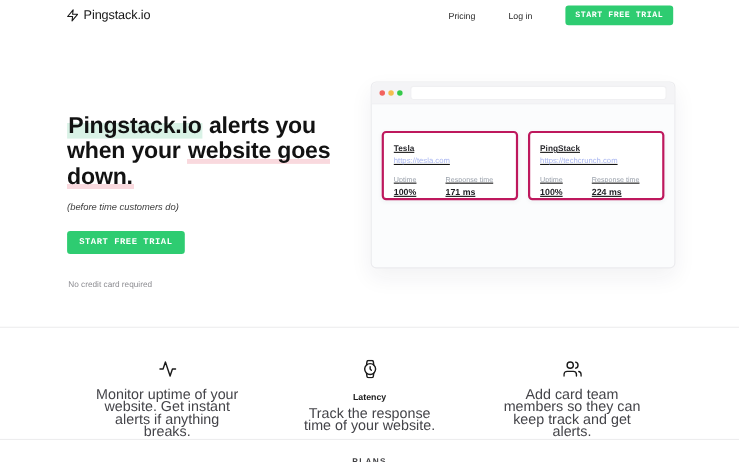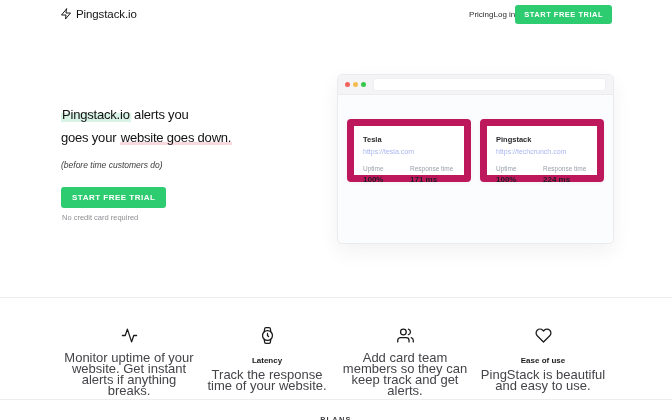--- a/index.html
+++ b/index.html
@@ -15,41 +15,41 @@
 
   
   .header {
     position: absolute; top: 0; left: 0; right: 0; height: 28px;
     display: flex; align-items: center; justify-content: space-between;
     padding: 0 60px;
   }
   .logo { display: flex; align-items: center; gap: 4px; cursor: pointer; }
   .logo svg { width: 12px; height: 12px; stroke: #1a1a1a; fill: none; stroke-width: 2; stroke-linecap: round; stroke-linejoin: round; }
   .logo-text { font-size: 11.5px; font-weight: 500; letter-spacing: -0.1px; color: #141414; }
-  .nav { display: flex; align-items: center; gap: 0; }
+  .nav { display: flex; align-items: center; gap: 30px; }
   .nav-link { font-size: 8px; color: #2b2b2b; cursor: pointer; }
   .btn-green {
     background: #2ecc71; color: #ffffff; border: none; cursor: pointer;
-    font-family: Liberation Sans, sans-serif;
+    font-family: Liberation Mono, monospace;
     font-size: 7.5px; font-weight: bold; letter-spacing: 0.5px;
     padding: 5px 9px; border-radius: 3px;
   }
 
   
   .hero-left { position: absolute; left: 61px; top: 103px; width: 285px; }
   .hero-h1 {
-    margin: 0; font-size: 13px; line-height: 23px; font-weight: 400;
+    margin: 0; font-size: 21px; line-height: 23px; font-weight: 700;
     letter-spacing: -0.2px; color: #121212;
   }
   .hl-green { background: linear-gradient(to bottom, transparent 40%, #d9f2e6 40%); padding: 0 1px; }
   .hl-pink  { background: linear-gradient(to bottom, transparent 80%, #f9d9de 80%); padding: 0 1px; }
   .hero-sub { margin-top: 11px; font-size: 8.5px; font-style: italic; color: #3d3d3d; }
   .hero-cta { margin-top: 16px; }
   .hero-cta .btn-green { font-size: 8px; padding: 6px 11px; }
-  .hero-note { margin-top: 5px; font-size: 7.5px; color: #8e8e93; padding-left: 1px; }
+  .hero-note { margin-top: 23px; font-size: 7.5px; color: #8e8e93; padding-left: 1px; }
 
   
   .browser {
     position: absolute; left: 337px; top: 74px; width: 277px; height: 170px;
     background: #fbfcfd; border: 1px solid #ebebee; border-radius: 5px;
     box-shadow: 0 8px 20px rgba(30,40,60,0.06);
   }
   .titlebar {
     height: 20px; background: #f4f4f6; border-bottom: 1px solid #ececef;
     border-radius: 5px 5px 0 0; display: flex; align-items: center; padding: 0 7px;
@@ -59,22 +59,23 @@
   .dot-red { background: #f2625e; }
   .dot-yellow { background: #f5bd4f; }
   .dot-green { background: #35c94a; }
   .addressbar {
     flex: 1; height: 13px; margin-left: 7px; background: #ffffff;
     border-radius: 3px; border: 1px solid #f0f0f2; cursor: text;
   }
   .browser-body { display: flex; gap: 9px; padding: 24px 9px 0 9px; }
   .site-card {
     width: 124px; height: 63px; background: #ffffff; border-radius: 4px;
-    border: 7px solid #be185d; box-shadow: 0 1px 4px rgba(40,50,70,0.05);
+    border: 2px solid #be185d; box-shadow: 0 1px 4px rgba(40,50,70,0.05);
     padding: 9px 9px 0 9px;
+    text-decoration: underline;
   }
   .site-name { font-size: 7.5px; font-weight: bold; color: #2a2a2e; }
   .site-url { font-size: 7px; color: #a9b6f0; margin-top: 4px; cursor: pointer; }
   .site-stats { display: flex; margin-top: 10px; }
   .stat { min-width: 47px; }
   .stat-label { font-size: 6.5px; color: #9aa1ab; }
   .stat-value { font-size: 8px; font-weight: bold; color: #1e1e22; margin-top: 3px; }
 
   
   .divider { position: absolute; left: 0; right: 0; border-top: 1px solid #ededee; }
@@ -116,21 +117,21 @@
     <div class="nav">
       <span class="nav-link">Pricing</span>
       <span class="nav-link">Log in</span>
       <button class="btn-green">START FREE TRIAL</button>
     </div>
   </div>
 
   <div class="hero-left">
     <h1 class="hero-h1">
       <span class="hl-green">Pingstack.io</span><span> alerts you</span><br>
-      <span>goes your </span><span class="hl-pink">website goes down.</span>
+      <span>when your </span><span class="hl-pink">website goes down.</span>
     </h1>
     <div class="hero-sub">(before time customers do)</div>
     <div class="hero-cta">
       <button class="btn-green">START FREE TRIAL</button>
     </div>
     <div class="hero-note">No credit card required</div>
   </div>
 
   <div class="browser">
     <div class="titlebar">
@@ -152,21 +153,21 @@
             <div class="stat-value">100%</div>
           </div>
           <div class="stat">
             <div class="stat-label">Response time</div>
             <div class="stat-value">171 ms</div>
           </div>
         </div>
       </div>
 
       <div class="site-card">
-        <div class="site-name">Pingstack</div>
+        <div class="site-name">PingStack</div>
         <div class="site-url">https://techcrunch.com</div>
         <div class="site-stats">
           <div class="stat">
             <div class="stat-label">Uptime</div>
             <div class="stat-value">100%</div>
           </div>
           <div class="stat">
             <div class="stat-label">Response time</div>
             <div class="stat-value">224 ms</div>
           </div>
@@ -206,28 +207,19 @@
         <svg viewBox="0 0 24 24">
             <path d="M17 21v-2a4 4 0 0 0-4-4H5a4 4 0 0 0-4 4v2"></path>
             <circle cx="9" cy="7" r="4"></circle>
             <path d="M23 21v-2a4 4 0 0 0-3-3.87"></path>
             <path d="M16 3.13a4 4 0 0 1 0 7.75"></path>
           </svg>
       </div>
       <div class="feature-desc">Add card team members so they can keep track and get alerts.</div>
     </div>
 
-    <div class="feature">
-      <div class="feature-icon">
-        <svg viewBox="0 0 24 24">
-            <path d="M20.84 4.61a5.5 5.5 0 0 0-7.78 0L12 5.67l-1.06-1.06a5.5 5.5 0 0 0-7.78 7.78l1.06 1.06L12 21.23l7.78-7.78 1.06-1.06a5.5 5.5 0 0 0 0-7.78z"></path>
-          </svg>
-      </div>
-      <div class="feature-title">Ease of use</div>
-      <div class="feature-desc">PingStack is beautiful and easy to use.</div>
-    </div>
 
   </div>
 
   <div class="divider divider-2"></div>
   <div class="plans-label">PLANS</div>
 
 </div>
 
 </body></html>

